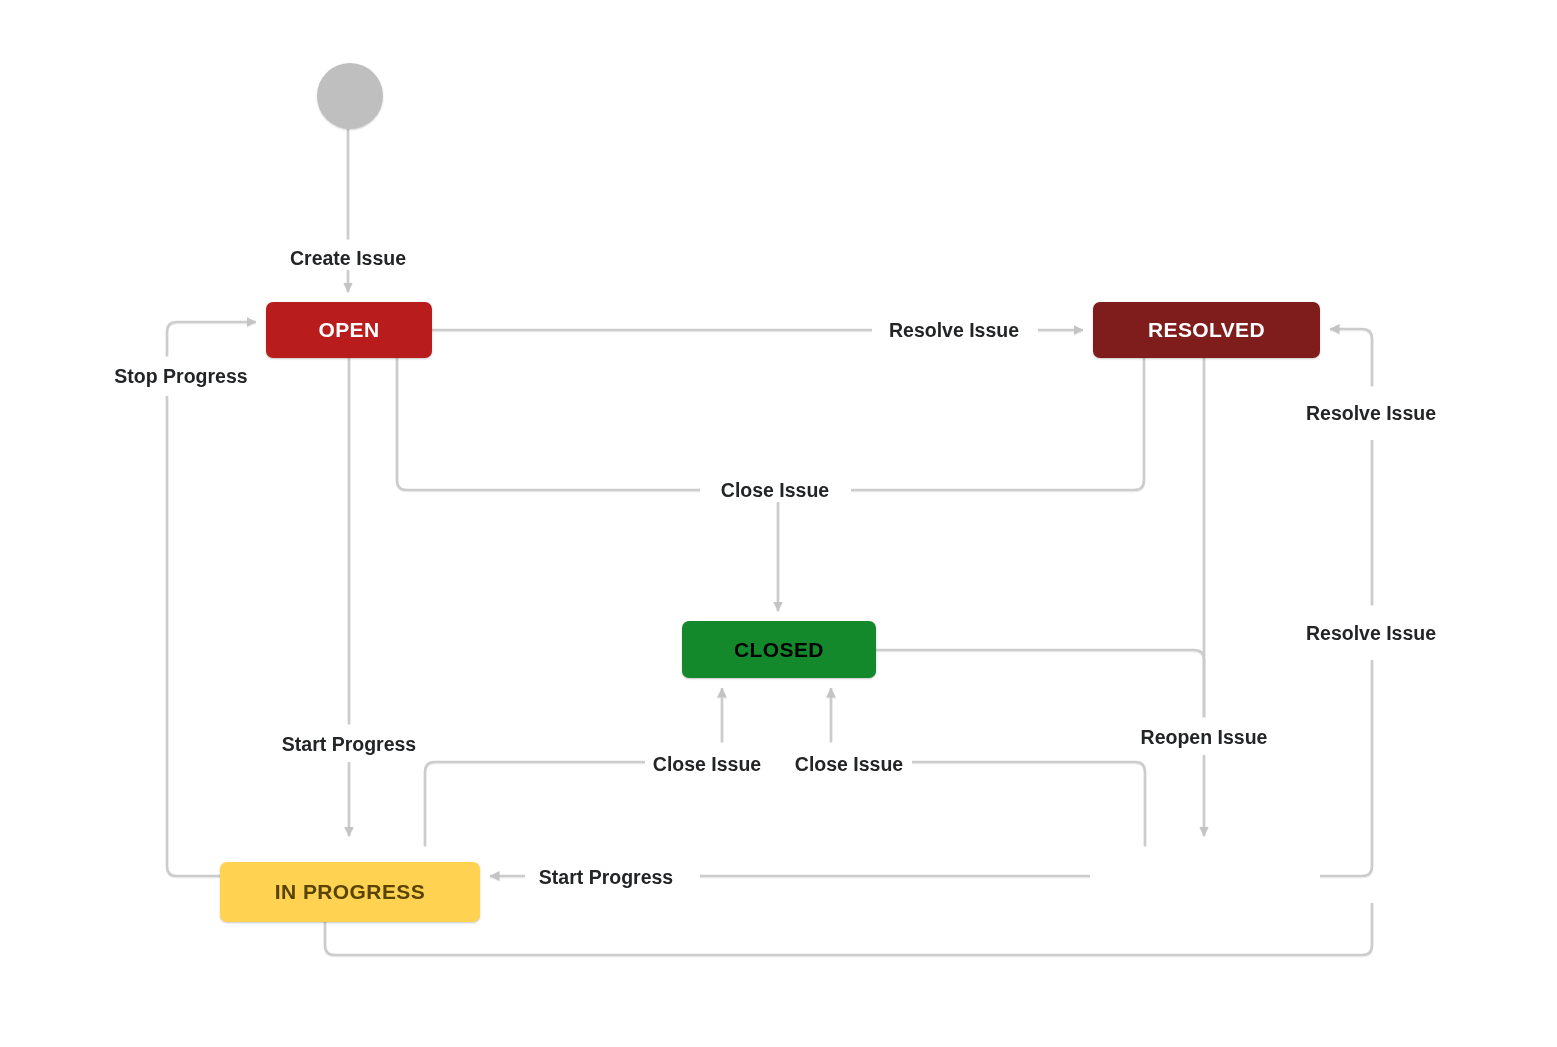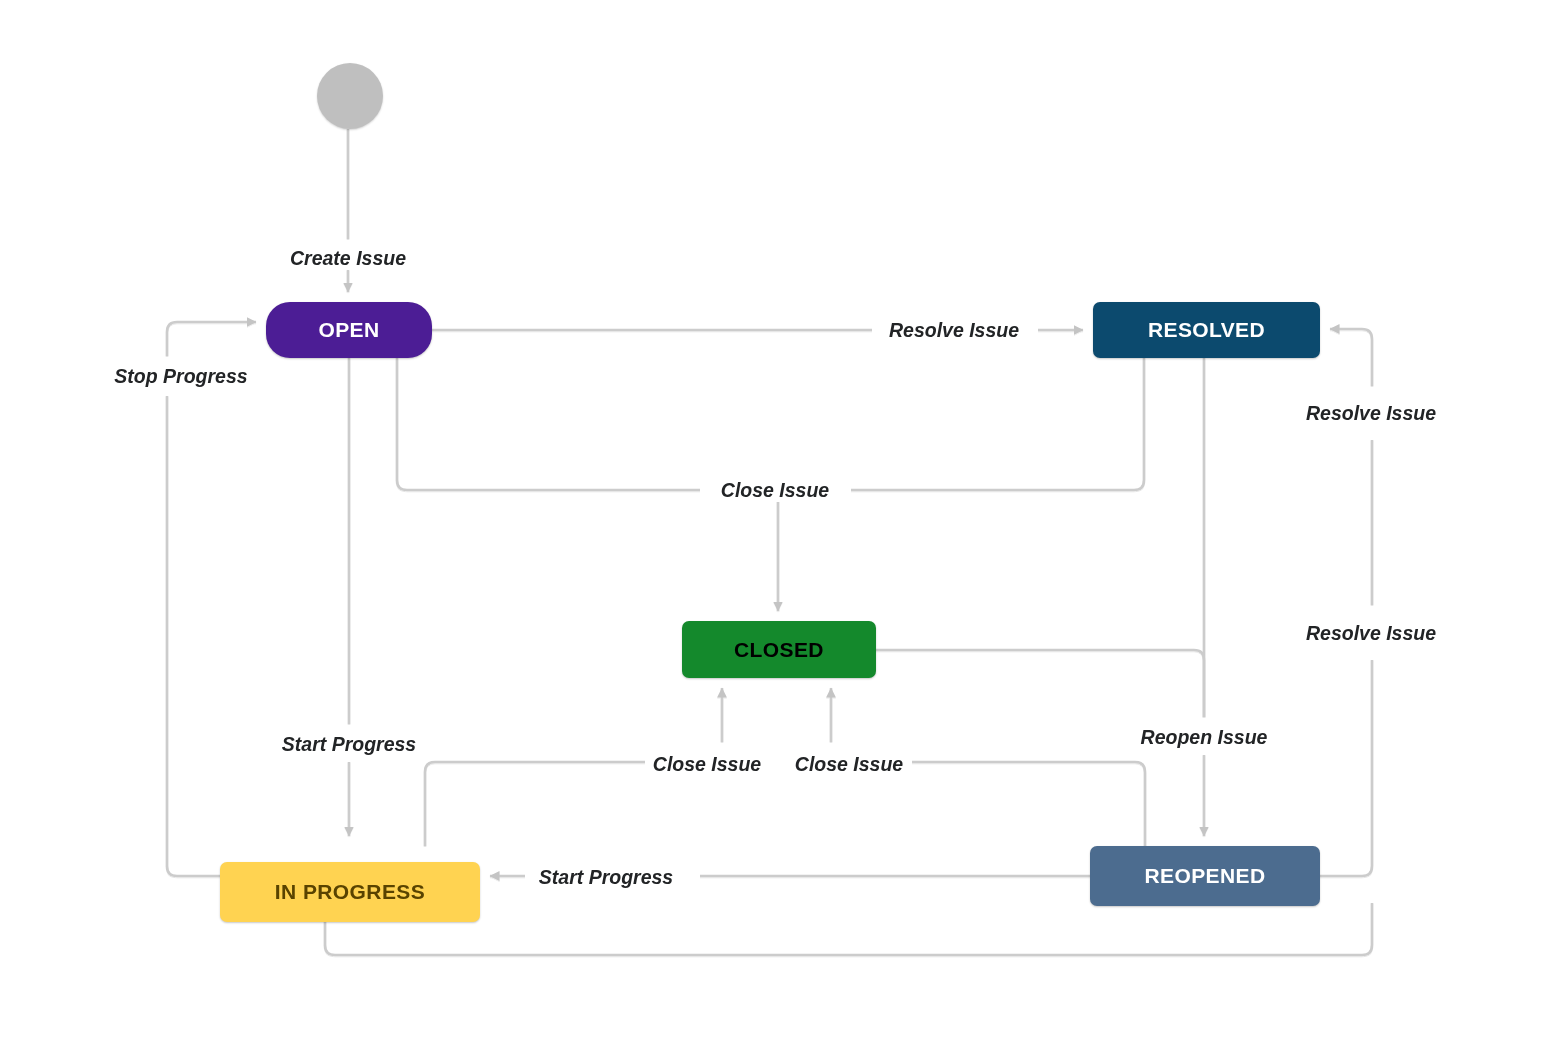--- a/index.html
+++ b/index.html
@@ -32,22 +32,22 @@
     align-items: center;
     justify-content: center;
     border-radius: 7px;
     font-weight: bold;
     font-size: 21px;
     letter-spacing: 0.4px;
     box-shadow: 0 1px 2px rgba(0,0,0,0.22);
     box-sizing: border-box;
     user-select: none;
   }
-  .node.open      { background:#4c1d95; color:#ffffff;border-radius:24px; }
-  .node.resolved  { background:#0c4a6e; color:#ffffff; }
+  .node.open      { background:#b91c1c; color:#ffffff; }
+  .node.resolved  { background:#7f1d1d; color:#ffffff; }
   .node.closed    { background:#14892c; color:#000000; }
   .node.inprogress{ background:#ffd351; color:#594300; }
   .node.reopened  { background:#4c6c8f; color:#ffffff; }
 
   .start-node {
     position: absolute;
     width: 66px;
     height: 66px;
     border-radius: 50%;
     background: #bfbfbf;
@@ -57,21 +57,21 @@
     position: absolute;
     font-size: 19.5px;
     font-weight: bold;
     color: #222426;
     white-space: nowrap;
     background: #ffffff;
     padding: 0 7px;
     line-height: 24px;
     user-select: none;
   }
-  .edge-label.c   { transform: translate(-50%, -50%); font-style: italic; }
+  .edge-label.c   { transform: translate(-50%, -50%); }
 </style>
 </head>
 <body>
 
 <div id="canvas">
 
   <svg id="edges" viewBox="0 0 1557 1047" xmlns="http://www.w3.org/2000/svg">
     <defs>
       <marker id="ah" markerWidth="11" markerHeight="11" refX="9.5" refY="5.5" orient="auto" markerUnits="userSpaceOnUse">
         <path d="M0,0.6 L10,5.5 L0,10.4 z" fill="#c4c4c4"></path>
@@ -133,23 +133,20 @@
   </div>
 
   <div class="node closed" style="left:682px; top:621px; width:194px; height:57px;">
     <span>CLOSED</span>
   </div>
 
   <div class="node inprogress" style="left:220px; top:846px; width:260px; height:60px;margin-top:16px;">
     <span>IN PROGRESS</span>
   </div>
 
-  <div class="node reopened" style="left:1090px; top:846px; width:230px; height:60px;">
-    <span>REOPENED</span>
-  </div>
 
   <div class="edge-label c" style="left:348px; top:258px;">Create Issue</div>
 
   <div class="edge-label c" style="left:954px; top:330px;">Resolve Issue</div>
 
   <div class="edge-label c" style="left:181px; top:376px;">Stop Progress</div>
 
   <div class="edge-label c" style="left:1371px; top:413px;">Resolve Issue</div>
 
   <div class="edge-label c" style="left:775px; top:490px;">Close Issue</div>

